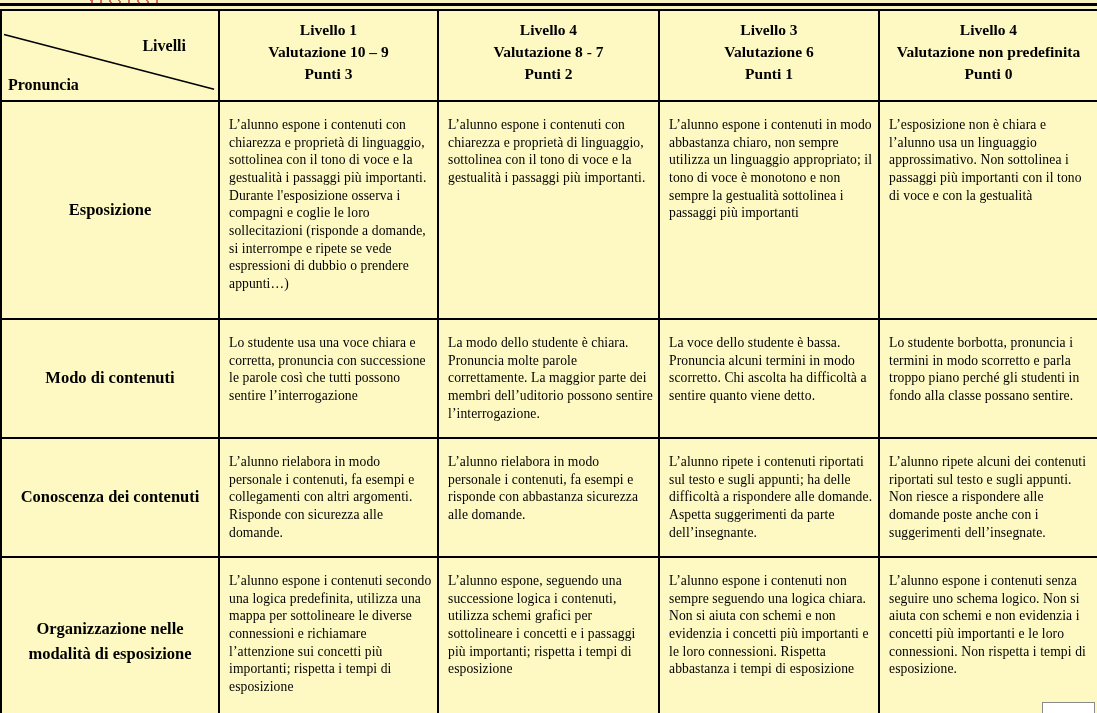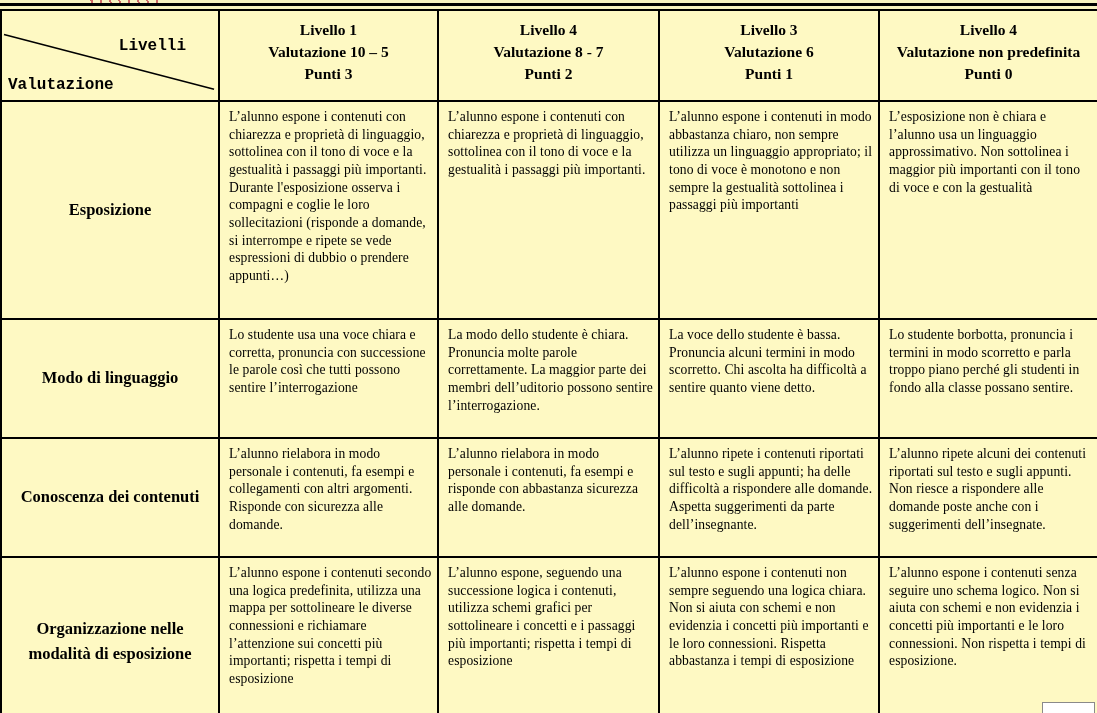--- a/index.html
+++ b/index.html
@@ -47,21 +47,21 @@
   tr.head { height: 91px; }
   th.level {
     text-align: center;
     vertical-align: top;
     padding-top: 8px;
     font-weight: bold;
     font-size: 15.5px;
     line-height: 1.42;
   }
   
-  th.corner { position: relative; padding: 0; font-weight: bold; font-family: Liberation Mono, monospace; }
+  th.corner { position: relative; padding: 0; font-weight: bold; }
   th.corner svg { position: absolute; left: 0; top: 0; width: 100%; height: 100%; }
   .corner .livelli {
     position: absolute; top: 26px; right: 32px;
     font-size: 16px; font-weight: bold;
   }
   .corner .dimensioni {
     position: absolute; bottom: 6px; left: 6px;
     font-size: 16px; font-weight: bold;
   }
   
@@ -72,21 +72,21 @@
   th.rowlabel {
     text-align: center;
     vertical-align: middle;
     font-weight: bold;
     font-size: 16.5px;
     line-height: 1.5;
     padding: 12px 10px;
     margin-top: 38px;
   }
   td.cell {
-    padding: 6px 4px 4px 9px;
+    padding: 14px 4px 4px 9px;
     font-size: 13.6px;
     line-height: 1.3;
     letter-spacing: 0.1px;
   }
   
   .partial-box {
     position: absolute;
     left: 1042px; top: 702px;
     width: 53px; height: 18px;
     background: #ffffff;
@@ -109,25 +109,25 @@
       <col class="c3">
       <col class="c4">
   </colgroup>
   <tbody>
       <tr class="head">
     <th class="corner">
       <svg viewBox="0 0 218 91" preserveAspectRatio="none">
         <line x1="2" y1="24" x2="214" y2="80" stroke="#000" stroke-width="1.6"></line>
       </svg>
       <span class="livelli">Livelli</span>
-      <span class="dimensioni">Valutazione</span>
+      <span class="dimensioni">Pronuncia</span>
     </th>
     <th class="level">
       <div>Livello 1</div>
-      <div>Valutazione 10 – 5</div>
+      <div>Valutazione 10 – 9</div>
       <div>Punti 3</div>
     </th>
     <th class="level">
       <div>Livello 4</div>
       <div>Valutazione 8 - 7</div>
       <div>Punti 2</div>
     </th>
     <th class="level">
       <div>Livello 3</div>
       <div>Valutazione 6</div>
@@ -138,25 +138,25 @@
       <div>Valutazione non predefinita</div>
       <div>Punti 0</div>
     </th>
   </tr>
 
   <tr class="r0">
     <th class="rowlabel">Esposizione</th>
     <td class="cell">L’alunno espone i contenuti con chiarezza e proprietà di linguaggio, sottolinea con il tono di voce  e la gestualità i passaggi più importanti. Durante l'esposizione osserva i compagni e coglie le loro sollecitazioni (risponde a domande, si interrompe e ripete se vede espressioni di dubbio o prendere appunti…)</td>
     <td class="cell">L’alunno espone i contenuti con chiarezza e proprietà di linguaggio, sottolinea con il tono di voce e la gestualità i passaggi più importanti.</td>
     <td class="cell">L’alunno espone i contenuti in modo abbastanza chiaro, non sempre utilizza un linguaggio appropriato; il tono di voce è monotono e non sempre la gestualità sottolinea i passaggi più importanti</td>
-    <td class="cell">L’esposizione non è chiara e l’alunno usa un linguaggio approssimativo. Non sottolinea i maggior più importanti con il tono di voce e con la gestualità</td>
+    <td class="cell">L’esposizione non è chiara e l’alunno usa un linguaggio approssimativo. Non sottolinea i passaggi più importanti con il tono di voce e con la gestualità</td>
   </tr>
 
   <tr class="r1">
-    <th class="rowlabel">Modo di linguaggio</th>
+    <th class="rowlabel">Modo di contenuti</th>
     <td class="cell">Lo studente usa una voce chiara e corretta, pronuncia con successione le parole così che tutti possono sentire l’interrogazione</td>
     <td class="cell">La modo dello studente è chiara. Pronuncia molte parole correttamente. La maggior parte dei membri dell’uditorio possono sentire l’interrogazione.</td>
     <td class="cell">La voce dello studente è bassa. Pronuncia alcuni termini in modo scorretto.  Chi ascolta ha difficoltà a sentire quanto viene detto.</td>
     <td class="cell">Lo studente borbotta, pronuncia i termini in modo scorretto e parla troppo piano perché gli studenti in fondo alla classe possano sentire.</td>
   </tr>
 
   <tr class="r2">
     <th class="rowlabel">Conoscenza dei contenuti</th>
     <td class="cell">L’alunno rielabora in modo personale i contenuti, fa esempi e collegamenti con altri argomenti. Risponde con sicurezza alle domande.</td>
     <td class="cell">L’alunno rielabora in modo personale i contenuti, fa esempi e risponde con abbastanza sicurezza alle domande.</td>

